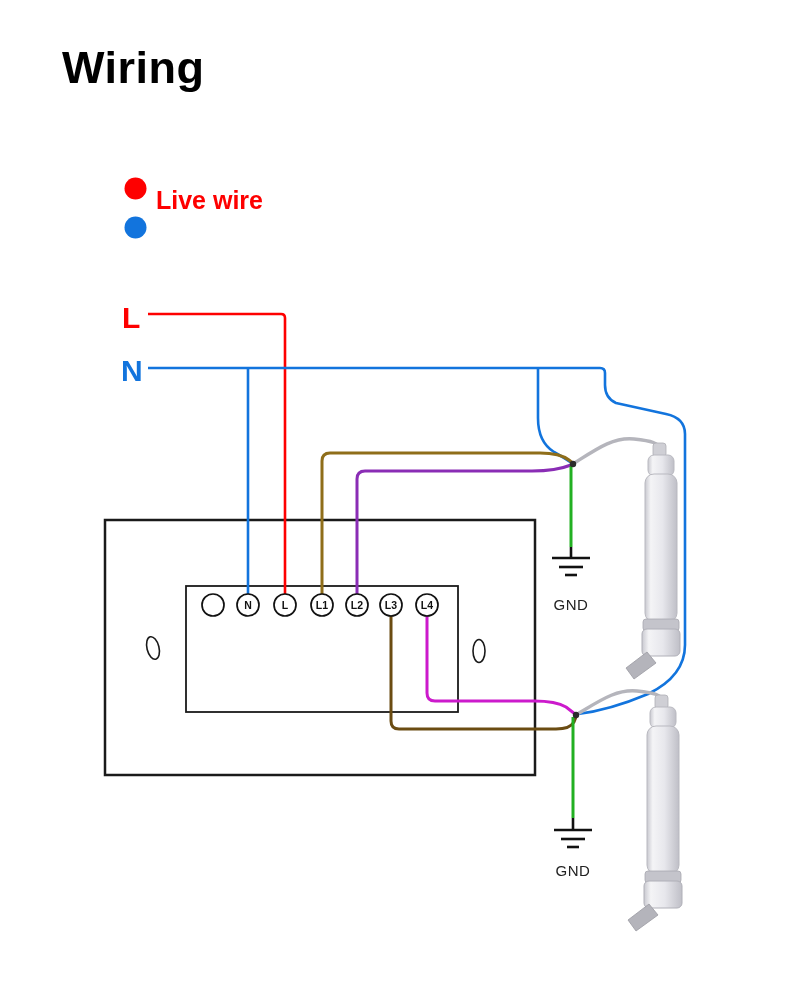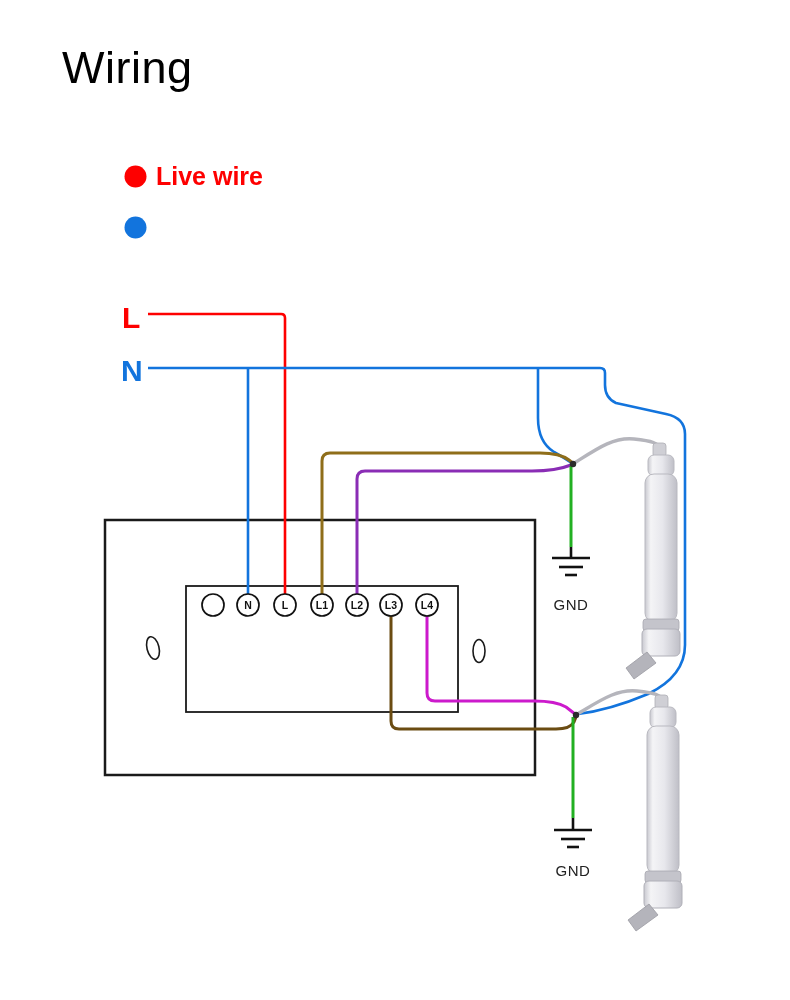--- a/index.html
+++ b/index.html
@@ -2,29 +2,29 @@
 <html><head>
 <meta charset="utf-8">
 <style>
   html,body{margin:0;padding:0;}
   body{
     width:790px;height:1000px;position:relative;background:#ffffff;
     font-family:"Liberation Sans", sans-serif;overflow:hidden;
   }
   .title{
     position:absolute;left:62px;top:42px;
-    font-size:45px;font-weight:400;color:#000;letter-spacing:0.5px;text-align:right;
+    font-size:45px;font-weight:700;color:#000;letter-spacing:0.5px;text-align:right;
   }
   .legend-row{
     position:absolute;left:124px;display:flex;align-items:center;gap:9px;
   }
   .legend-row.row-0{top:164px;}
   .legend-row.row-1{top:216px;}
   .legend-dot{width:23px;height:23px;display:block;}
-  .legend-label{font-size:25px;font-weight:700;line-height:24px;}
+  .legend-label{font-size:25px;font-weight:700;line-height:24px;margin-top:24px;}
   .legend-label.live{color:#fe0000;}
   .legend-label.neutral{color:#1274dd;}
   svg.diagram{position:absolute;left:0;top:0;}
   svg text{font-family:"Liberation Sans", sans-serif;}
 </style>
 </head>
 <body>
 
 <div class="title">Wiring</div>
 

